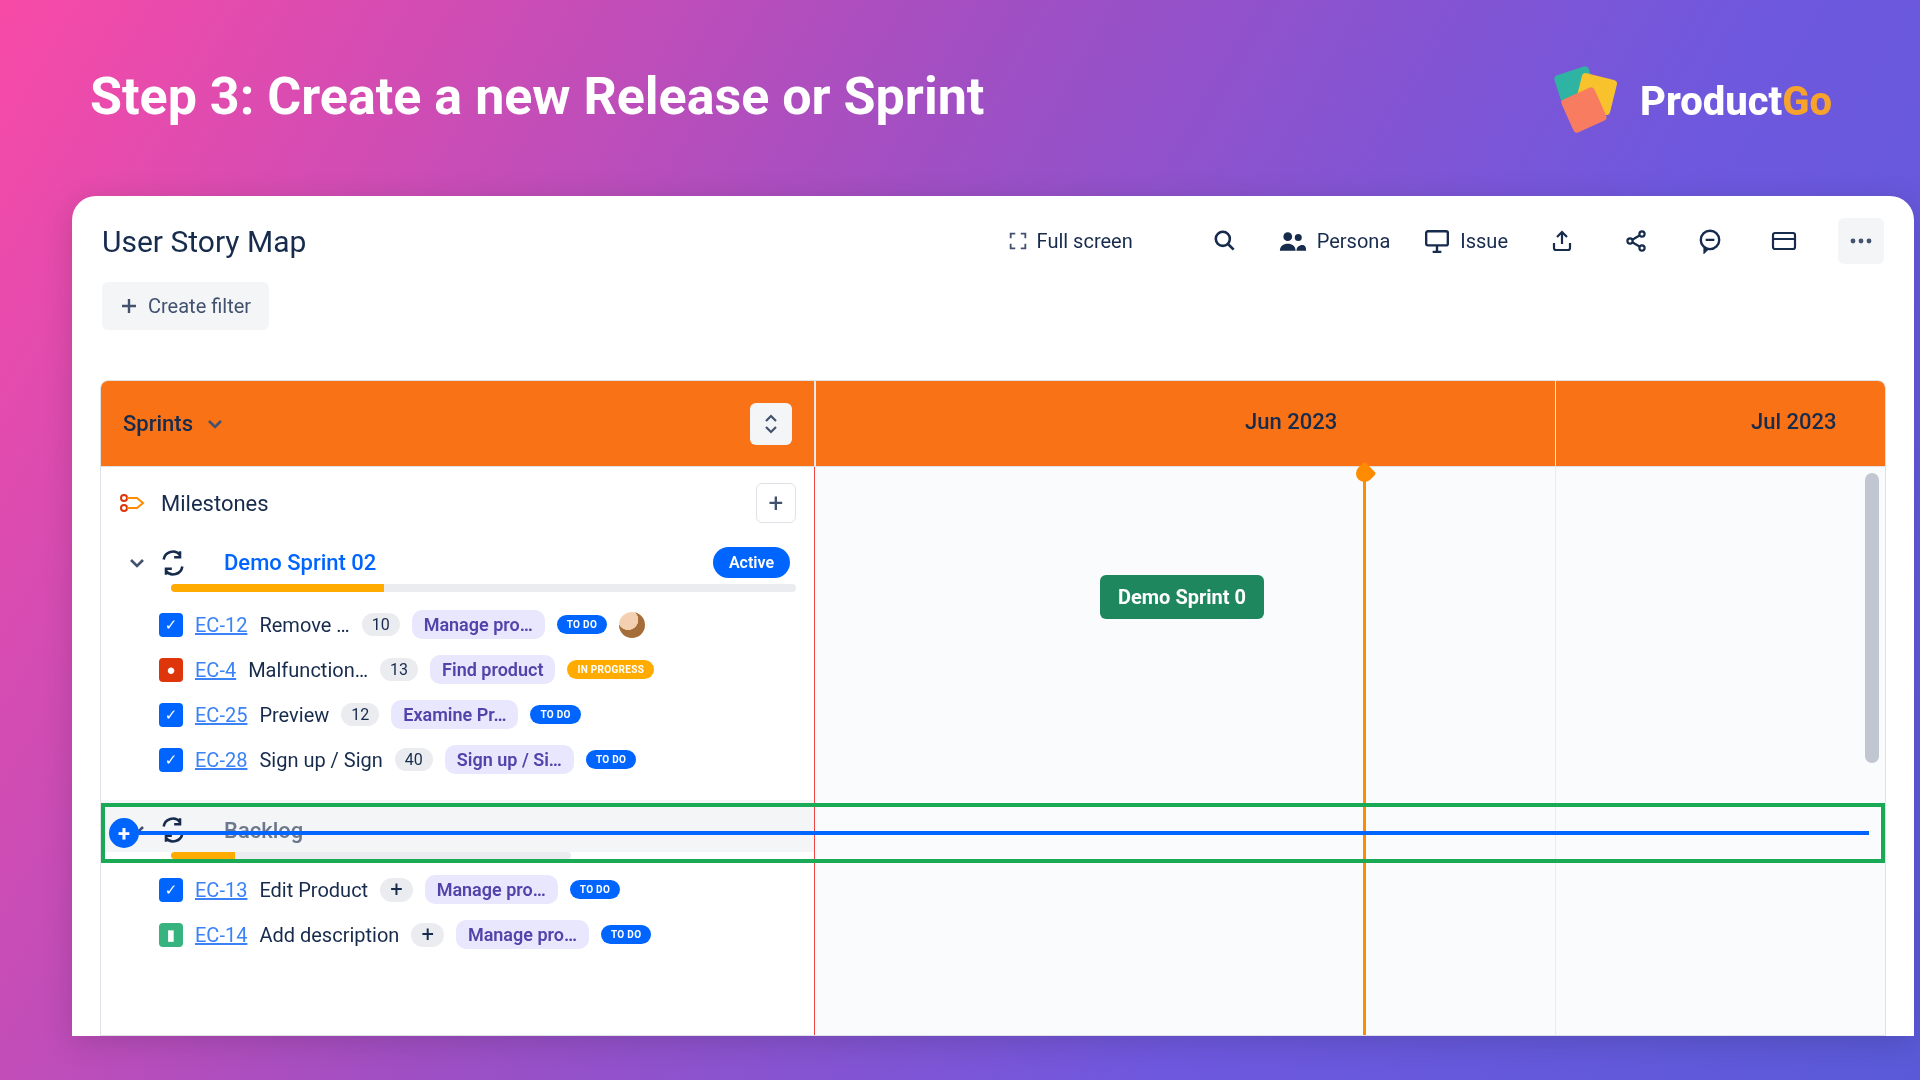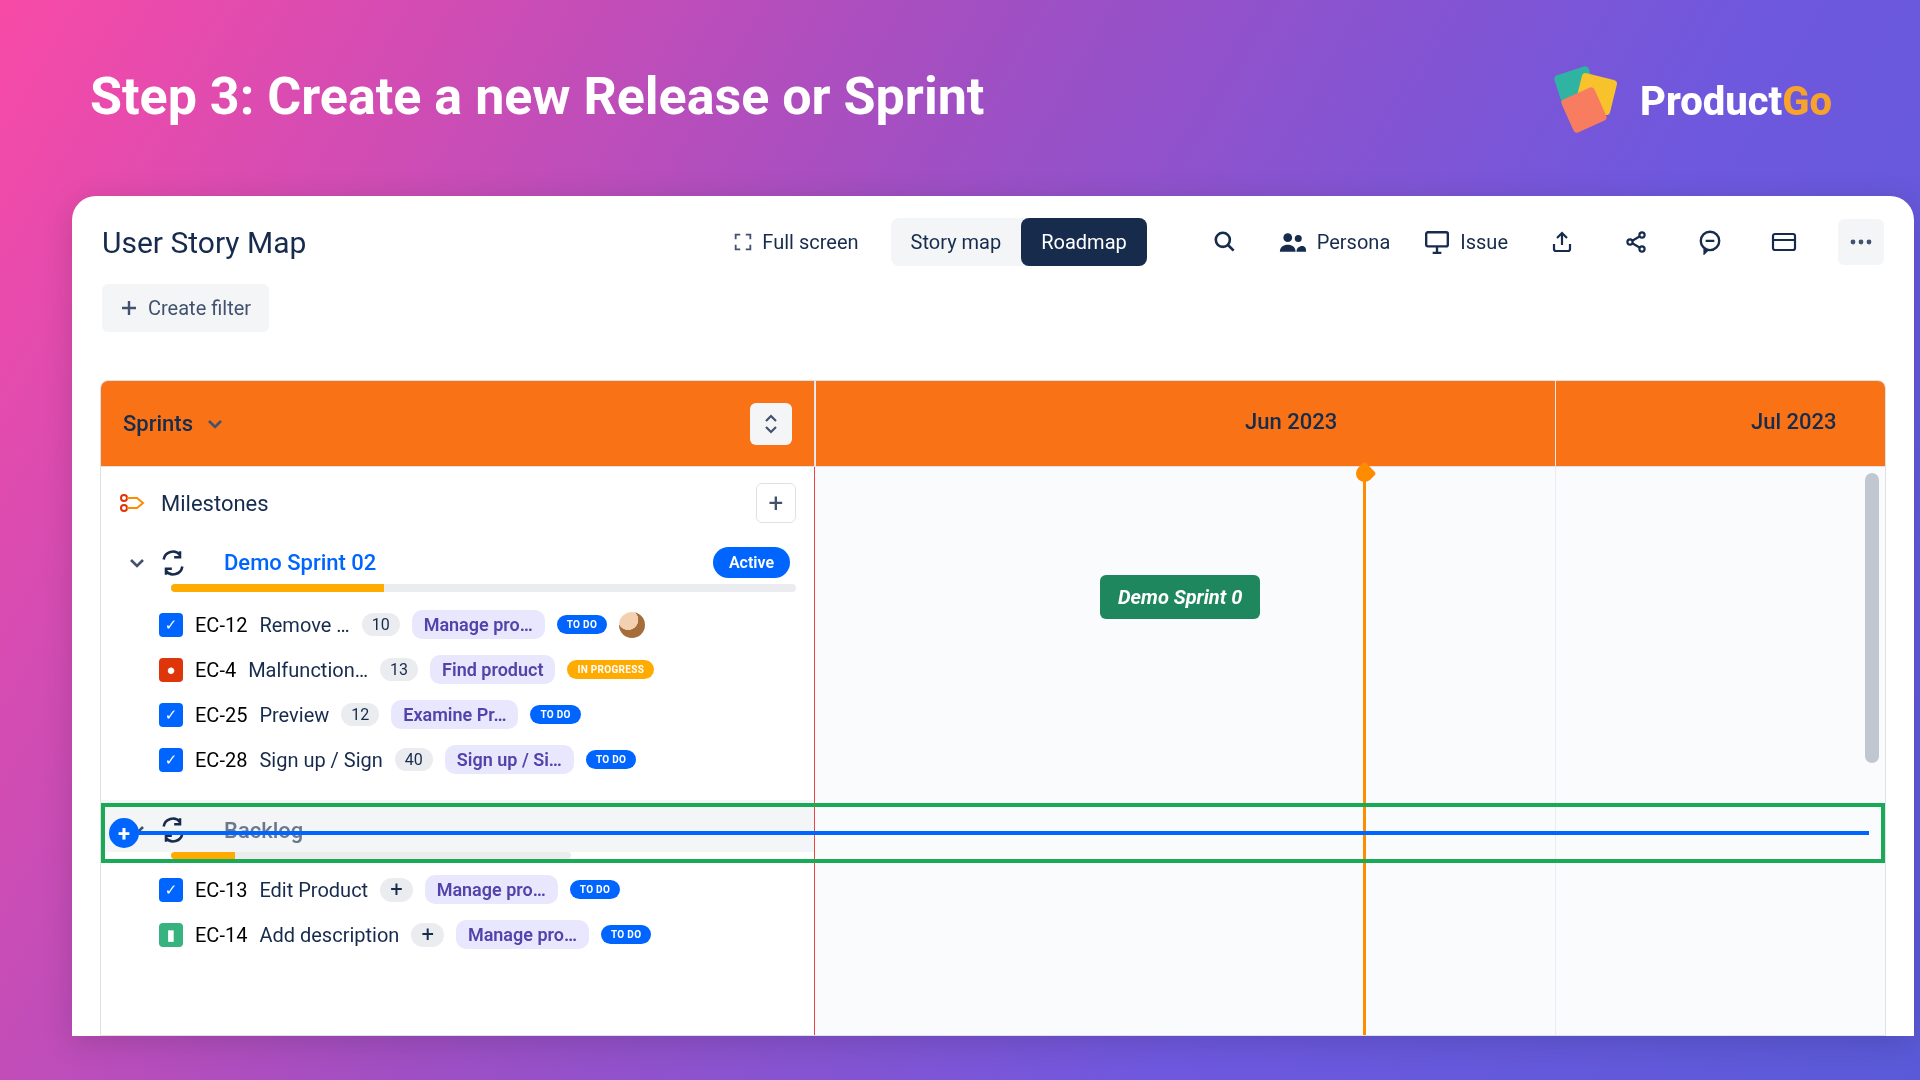--- a/index.html
+++ b/index.html
@@ -87,31 +87,31 @@
   .progress { height:8px; background:#ebecf0; border-radius:4px; margin:2px 18px 10px 70px; overflow:hidden;}
   .progress > i { display:block; height:100%; background:#ffab00;}
   .mini-progress { height:7px; background:#ebecf0; border-radius:4px; margin:0 18px 8px 70px; width:400px; overflow:hidden;}
   .mini-progress > i { display:block; height:100%; background:#ffab00;}
 
   .issue { display:flex; align-items:center; gap:12px; padding:8px 18px 8px 58px; font-size:20px; color:#172b4d;}
   .itype { width:24px; height:24px; border-radius:4px; display:flex; align-items:center; justify-content:center; color:#fff; font-size:15px; flex:none;}
   .itype.task { background:#0065ff;}
   .itype.bug  { background:#de350b;}
   .itype.story{ background:#36b37e;}
-  .ikey { color:#000000; flex:none;}
+  .ikey { color:#3b82f6; flex:none;text-decoration:underline;}
   .ititle { flex:0 1 auto; white-space:nowrap; overflow:hidden; text-overflow:ellipsis; max-width:190px;}
   .count-pill { background:#ebecf0; color:#172b4d; font-size:16px; padding:2px 10px; border-radius:999px; flex:none;}
   .count-pill.plus { padding:0 10px; font-size:22px; line-height:24px;}
   .epic-pill { background:#e9e7fd; color:#5243aa; font-size:18px; font-weight:600; padding:4px 12px; border-radius:10px; white-space:nowrap; overflow:hidden; text-overflow:ellipsis; max-width:190px; flex:none;}
   .status-pill { font-size:10px; font-weight:700; letter-spacing:.3px; padding:4px 10px; border-radius:999px; flex:none;}
   .status-pill.todo { background:#0065ff; color:#fff;}
   .status-pill.inprog { background:#ffab00; color:#fff;}
   .avatar { width:26px; height:26px; border-radius:50%; background:radial-gradient(circle at 35% 30%, #f2d0b0 0 40%, #a56d3a 42% 100%); flex:none;}
 
-  .timeline-body { flex:1; position:relative;font-style:italic; }
+  .timeline-body { flex:1; position:relative; }
   .today-line { position:absolute; top:0; bottom:-14px; width:3px; background:#ff8b00; }
   .today-line::before { content:""; position:absolute; top:-2px; left:-7px; width:17px; height:17px; background:#ff8b00; border-radius:3px 3px 50% 50%; transform:rotate(45deg);}
   .sprint-bar { position:absolute; background:#1f875d; color:#fff; font-weight:700; font-size:20px; padding:10px 18px; border-radius:6px;}
   .scroll-thumb { position:absolute; right:6px; top:6px; width:14px; height:290px; background:#c1c7d0; border-radius:8px;}
 
   .insert-row {
     position:absolute; left:0; right:0; height:60px;
     border:4px solid #1aaa55; background:transparent;
   }
   .insert-row .blue-line { position:absolute; left:16px; right:12px; top:50%; height:4px; background:#0065ff; transform:translateY(-50%);}
@@ -140,24 +140,20 @@
   <div class="topbar">
     <div class="page-title">User Story Map</div>
 
     <div class="btn ghost">
       <svg width="22" height="22" viewBox="0 0 24 24" fill="none" stroke="#42526e" stroke-width="2">
           <path d="M4 9V4h5M20 9V4h-5M4 15v5h5M20 15v5h-5"></path>
         </svg>
       <span>Full screen</span>
     </div>
 
-    <div class="tabs">
-      <div class="tab">Story map</div>
-      <div class="tab active">Roadmap</div>
-    </div>
 
     <div class="toolbar-right">
       <div class="icon-btn">
         <svg width="26" height="26" viewBox="0 0 24 24" fill="none" stroke="#172b4d" stroke-width="2.4">
             <circle cx="10" cy="10" r="6.5"></circle>
             <path d="M20 20l-5-5"></path>
           </svg>
       </div>
       <div class="tool">
         <svg width="28" height="22" viewBox="0 0 32 24" fill="#172b4d">

